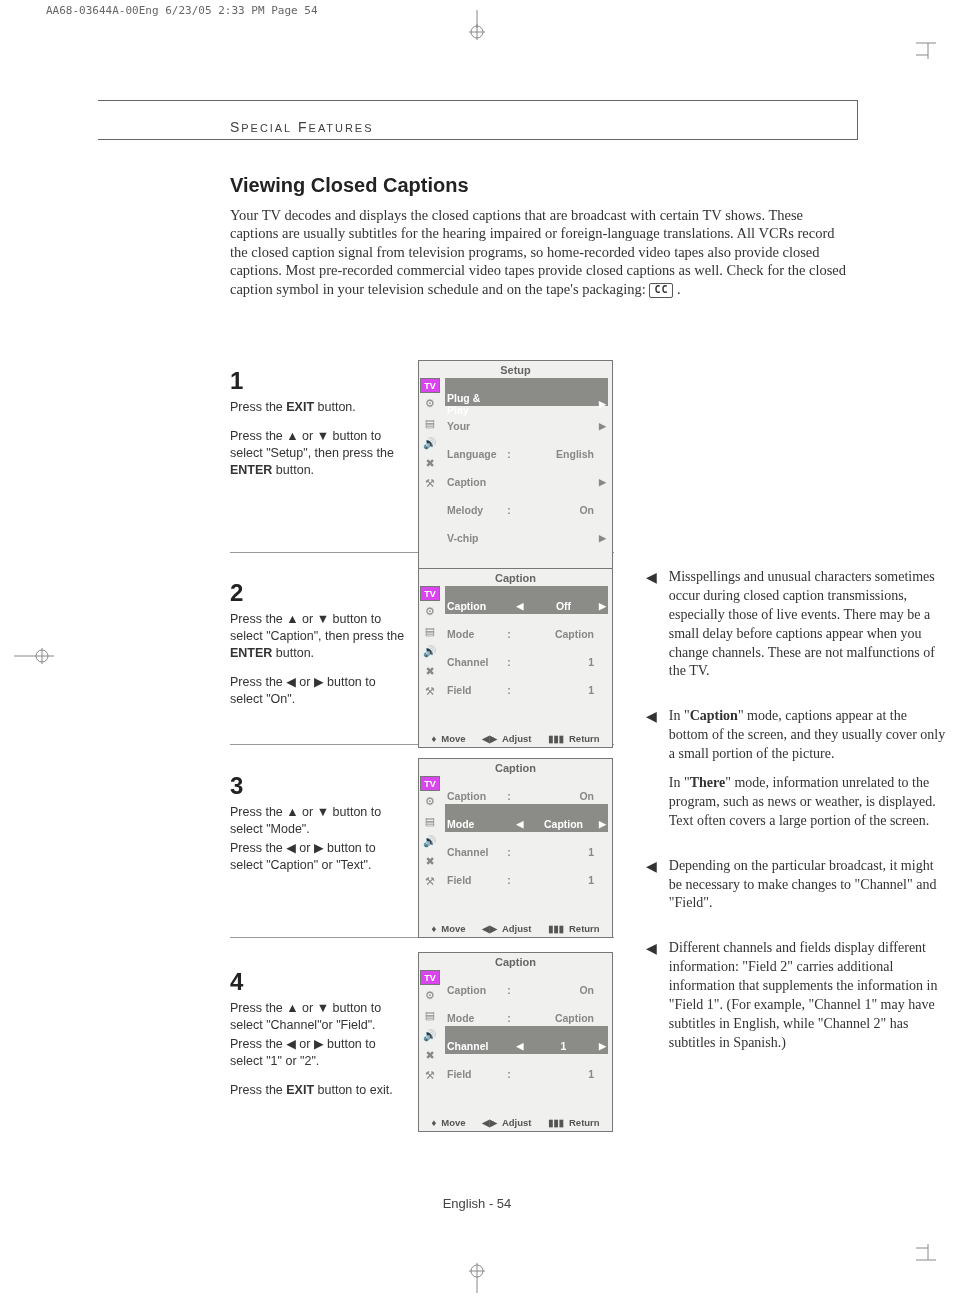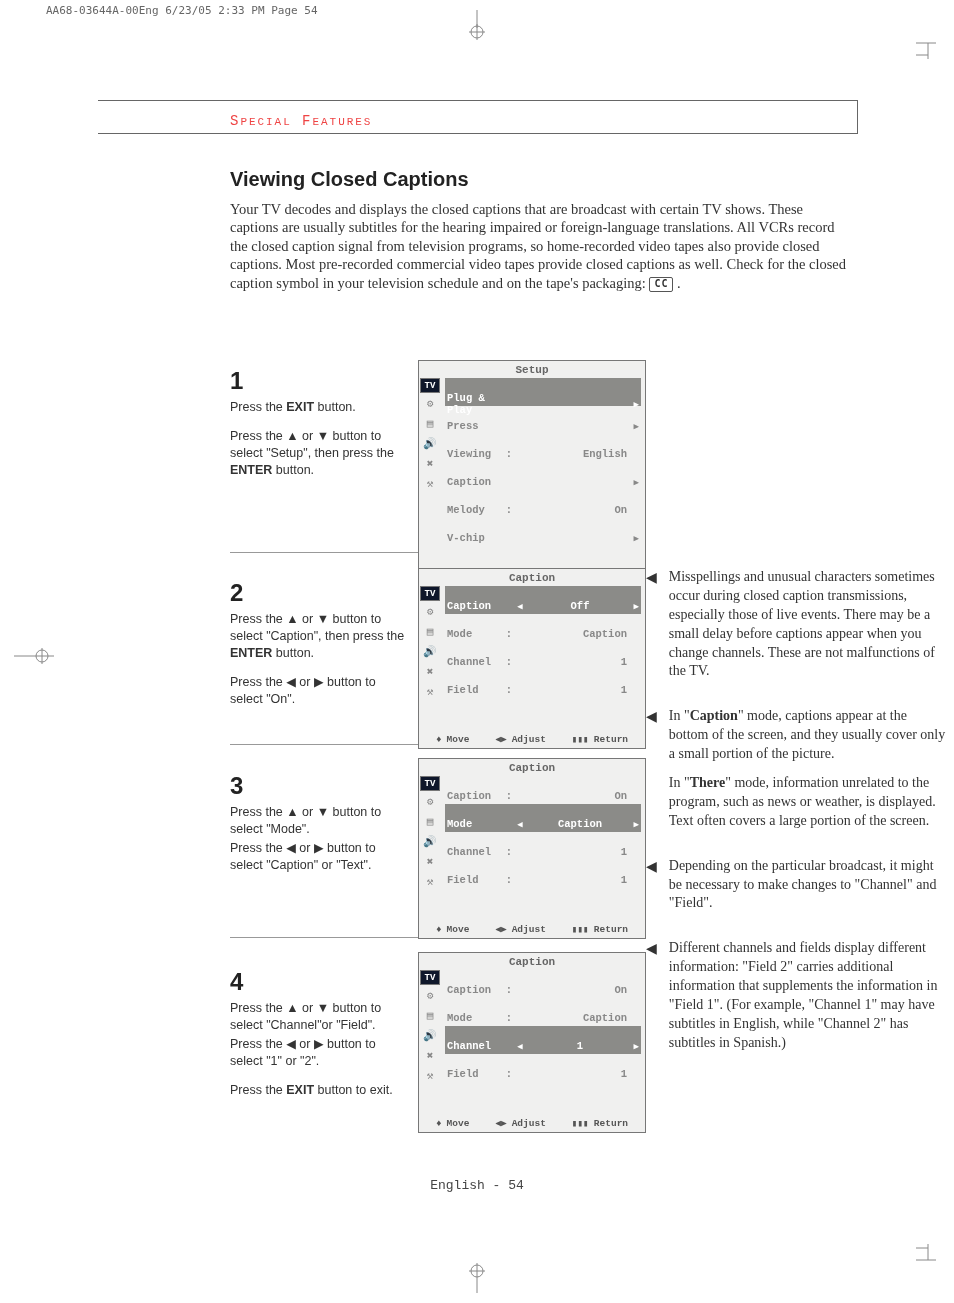--- a/index.html
+++ b/index.html
@@ -32,27 +32,27 @@
 
     .page {
       position: absolute;
       top: 100px;
       left: 100px;
       width: 790px;
     }
     .section-bar {
       border: 1px solid #666;
       border-left: none;
-      padding: 12px 12px 4px 132px;
+      padding: 18px 12px 4px 132px;
       margin-left: -2px;
       width: 760px;
-      font-family: Liberation Mono, monospace;
+      font-family: Liberation Sans, sans-serif;
       font-size: 14px;
       letter-spacing: 0.14em;
-      color: #ef4444;
+      color: #404040;
     }
     .title {
       font-family: Arial, Helvetica, sans-serif;
       font-weight: bold;
       font-size: 20px;
       color: #222;
       margin: 34px 0 8px 130px;
       line-height: 1.18;
     }
     .intro {
@@ -93,24 +93,24 @@
       color: #222;
       margin-bottom: 2px;
     }
     .step-block b { font-weight: bold; }
     .divider {
       border: none;
       border-top: 1px solid #999;
       margin: 0;
     }
     .osd {
-      width: 228px;
+      width: 195px;
       border: 1.5px solid #777;
       background: #f0f0ef;
-      font-family: Liberation Mono, monospace;
+      font-family: Liberation Sans, sans-serif;
       font-size: 10.5px;
       color: #777;
     }
     .osd-title {
       text-align: center;
       font-weight: bold;
       font-size: 11px;
       color: #666;
       padding: 3px 0 2px;
     }
@@ -127,21 +127,21 @@
     .tab {
       width: 20px;
       height: 20px;
       display: flex;
       align-items: center;
       justify-content: center;
       color: #888;
       font-size: 11px;
     }
     .tab.tv {
-      background: #0f172a;
+      background: #d946ef;
       color: #fff;
       font-size: 9px;
       font-weight: bold;
       height: 15px;
       border: 0.5px solid #777;
     }
     .osd-rows {
       flex: 1;
       padding: 0 4px 2px 4px;
     }
@@ -184,24 +184,24 @@
       gap: 12px;
       margin-bottom: 26px;
     }
     .note-block .ntri {
       font-size: 14px;
       color: #333;
       padding-top: 1px;
     }
     .page-num {
       position: absolute;
-      bottom: 110px;
+      bottom: 92px;
       width: 954px;
       text-align: center;
-      font-family: Liberation Mono, monospace;
+      font-family: Liberation Sans, sans-serif;
       font-size: 13px;
       color: #444;
     }
     .sb1 { position:absolute; top:265px; left:130px; width:180px;}
     .sb2 { position:absolute; top:477px; left:130px; width:180px;}
     .sb3 { position:absolute; top:670px; left:130px; width:180px;}
     .sb4 { position:absolute; top:866px; left:130px; width:180px;}
     .sc1 { position:absolute; top:260px; left:318px;}
     .sc2 { position:absolute; top:468px; left:318px;}
     .sc3 { position:absolute; top:658px; left:318px;}
@@ -299,27 +299,27 @@
             <div class="tab">⚒</div>
           </div>
           <div class="osd-rows">
             <div class="row hl">
               <span class="lab">Plug &amp; Play</span>
               <span class="col2"></span>
               <span class="val"></span>
               <span class="tri">▶</span>
             </div>
             <div class="row">
-              <span class="lab">Press</span>
+              <span class="lab">Your</span>
               <span class="col2"></span>
               <span class="val"></span>
               <span class="tri">▶</span>
             </div>
             <div class="row">
-              <span class="lab">Viewing</span>
+              <span class="lab">Language</span>
               <span class="col2">:</span>
               <span class="val">English</span>
               <span class="tri"></span>
             </div>
             <div class="row">
               <span class="lab">Caption</span>
               <span class="col2"></span>
               <span class="val"></span>
               <span class="tri">▶</span>
             </div>

